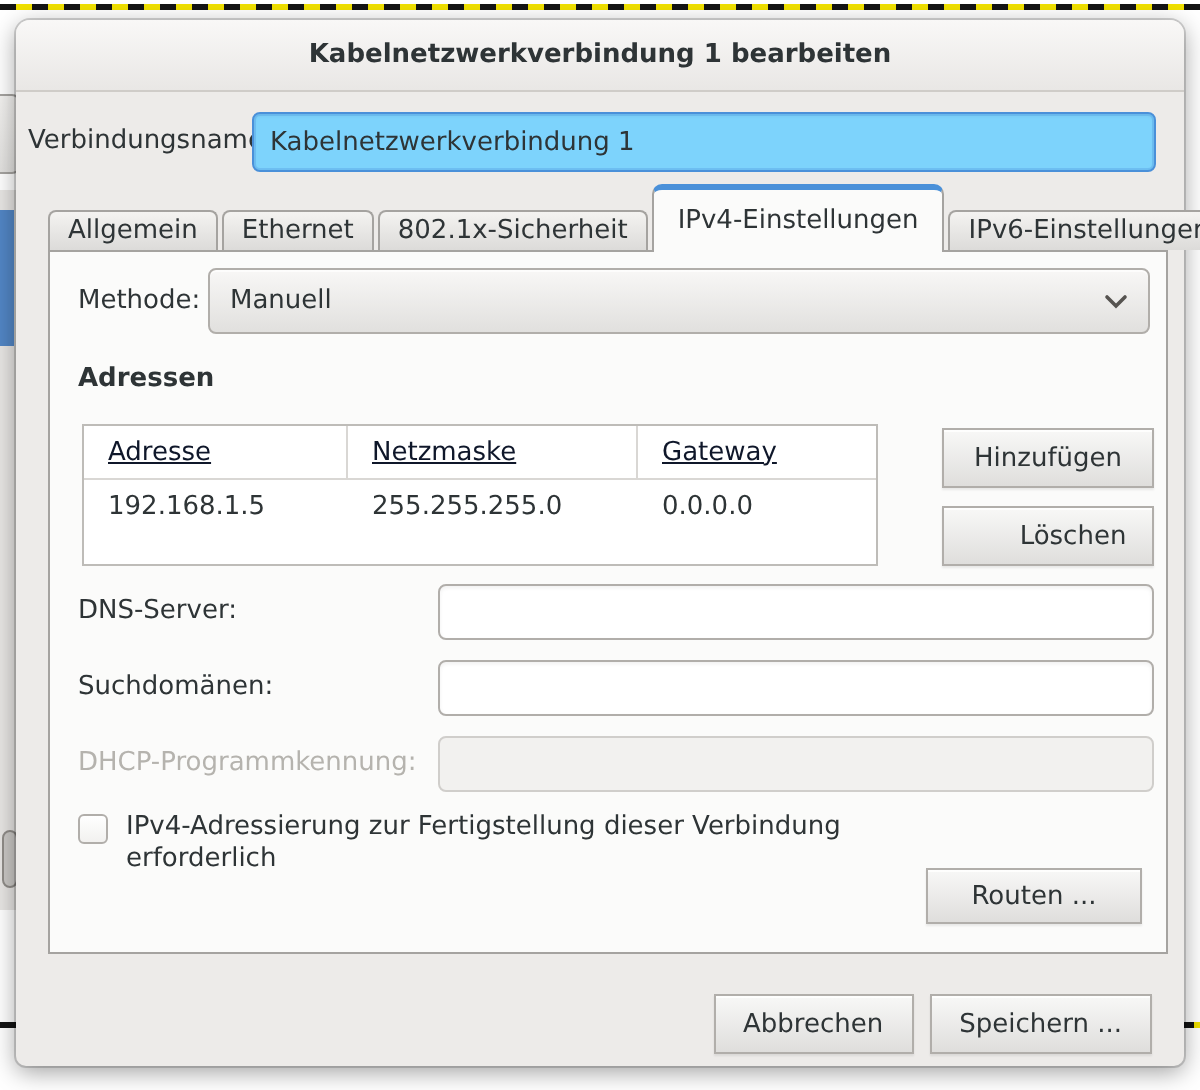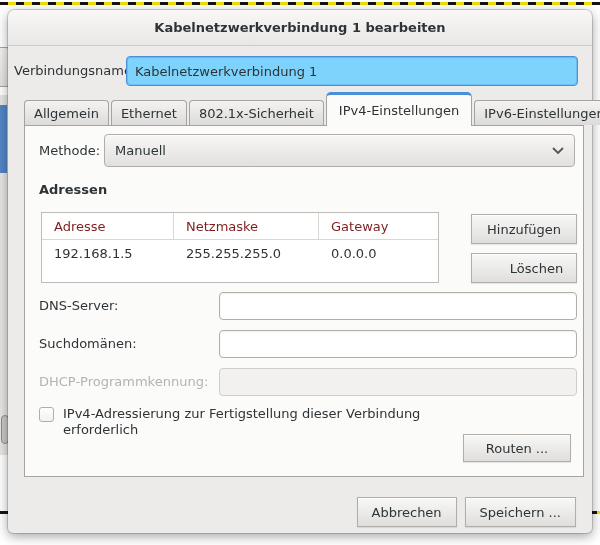--- a/index.html
+++ b/index.html
@@ -38,42 +38,42 @@
 
   .name-label { position:absolute; left:6px; top:46px; height:30px; line-height:30px; }
   .name-input { position:absolute; left:118px; top:46px; width:452px; height:30px;
     background:#7dd3fc; border:1px solid #4a90d9; border-radius:4px; padding:0 8px;
     box-shadow:inset 0 0 0 1px rgba(74,144,217,.30), inset 0 1px 2px rgba(0,0,0,.05);
     font:inherit; color:#2e3436; outline:none; }
 
   
   .tabs { position:absolute; left:16px; top:82px; height:33px; display:flex;
     align-items:flex-end; z-index:5; }
-  .tab { height:25px; padding:8px 9px; display:flex; align-items:center;
+  .tab { height:20px; padding:8px 9px; display:flex; align-items:center;
     background:linear-gradient(#f4f3f1,#dcdbd9); border:1px solid #a5a3a0; border-bottom:none;
     border-radius:4px 4px 0 0; margin-right:2px; white-space:nowrap; cursor:default; }
   .tab.active { height:34px; margin-bottom:-1px; padding:0 12px;
     background:#fbfbfa; border-top:3px solid #4a90d9; border-radius:5px 5px 0 0; z-index:6; }
 
   
   .panel { position:absolute; left:16px; top:115px; width:560px; height:352px;
     background:#fbfbfa; border:1px solid #a5a3a0; z-index:1; }
 
   .method-label { position:absolute; left:14px; top:8px; height:33px; line-height:33px; }
   .method-select { position:absolute; left:79px; right:8px; top:8px; height:33px;
     background:linear-gradient(#f8f7f6,#e1e0de); border:1px solid #b1aeaa; border-radius:4px;
     display:flex; align-items:center; padding:0 10px;
     box-shadow:inset 0 1px 0 rgba(255,255,255,.7); }
   .method-select .value { flex:1; }
 
   .addresses-heading { position:absolute; left:14px; top:56px; font-weight:bold; }
 
   .addr-table { position:absolute; left:16px; top:86px; width:398px; height:71px;
     background:#ffffff; border:1px solid #bebcb8; display:flex; flex-direction:column; }
-  .addr-header { display:flex; height:27px; border-bottom:1px solid #d9d7d4; color:#7f1d1d; }
+  .addr-header { display:flex; height:27px; border-bottom:1px solid #d9d7d4; color:#0f172a;text-decoration:underline; }
   .addr-header .hcell { display:flex; align-items:center; padding-left:12px; }
   .addr-header .hcell:not(:last-child){ border-right:1px solid #d9d7d4; }
   .addr-row { display:flex; height:27px; }
   .addr-row .cell { display:flex; align-items:center; padding-left:12px; }
   .c0 { width:132px; } .c1 { width:145px; } .c2 { flex:1; }
 
   .btn { background:linear-gradient(#f8f8f7,#dfdedc); border:1px solid #b1aeaa;
     border-radius:0; color:#2e3436; font:inherit; display:flex; align-items:center;
     justify-content:center; box-shadow:inset 0 1px 0 rgba(255,255,255,.8),0 1px 1px rgba(0,0,0,.08);
     cursor:default; }

